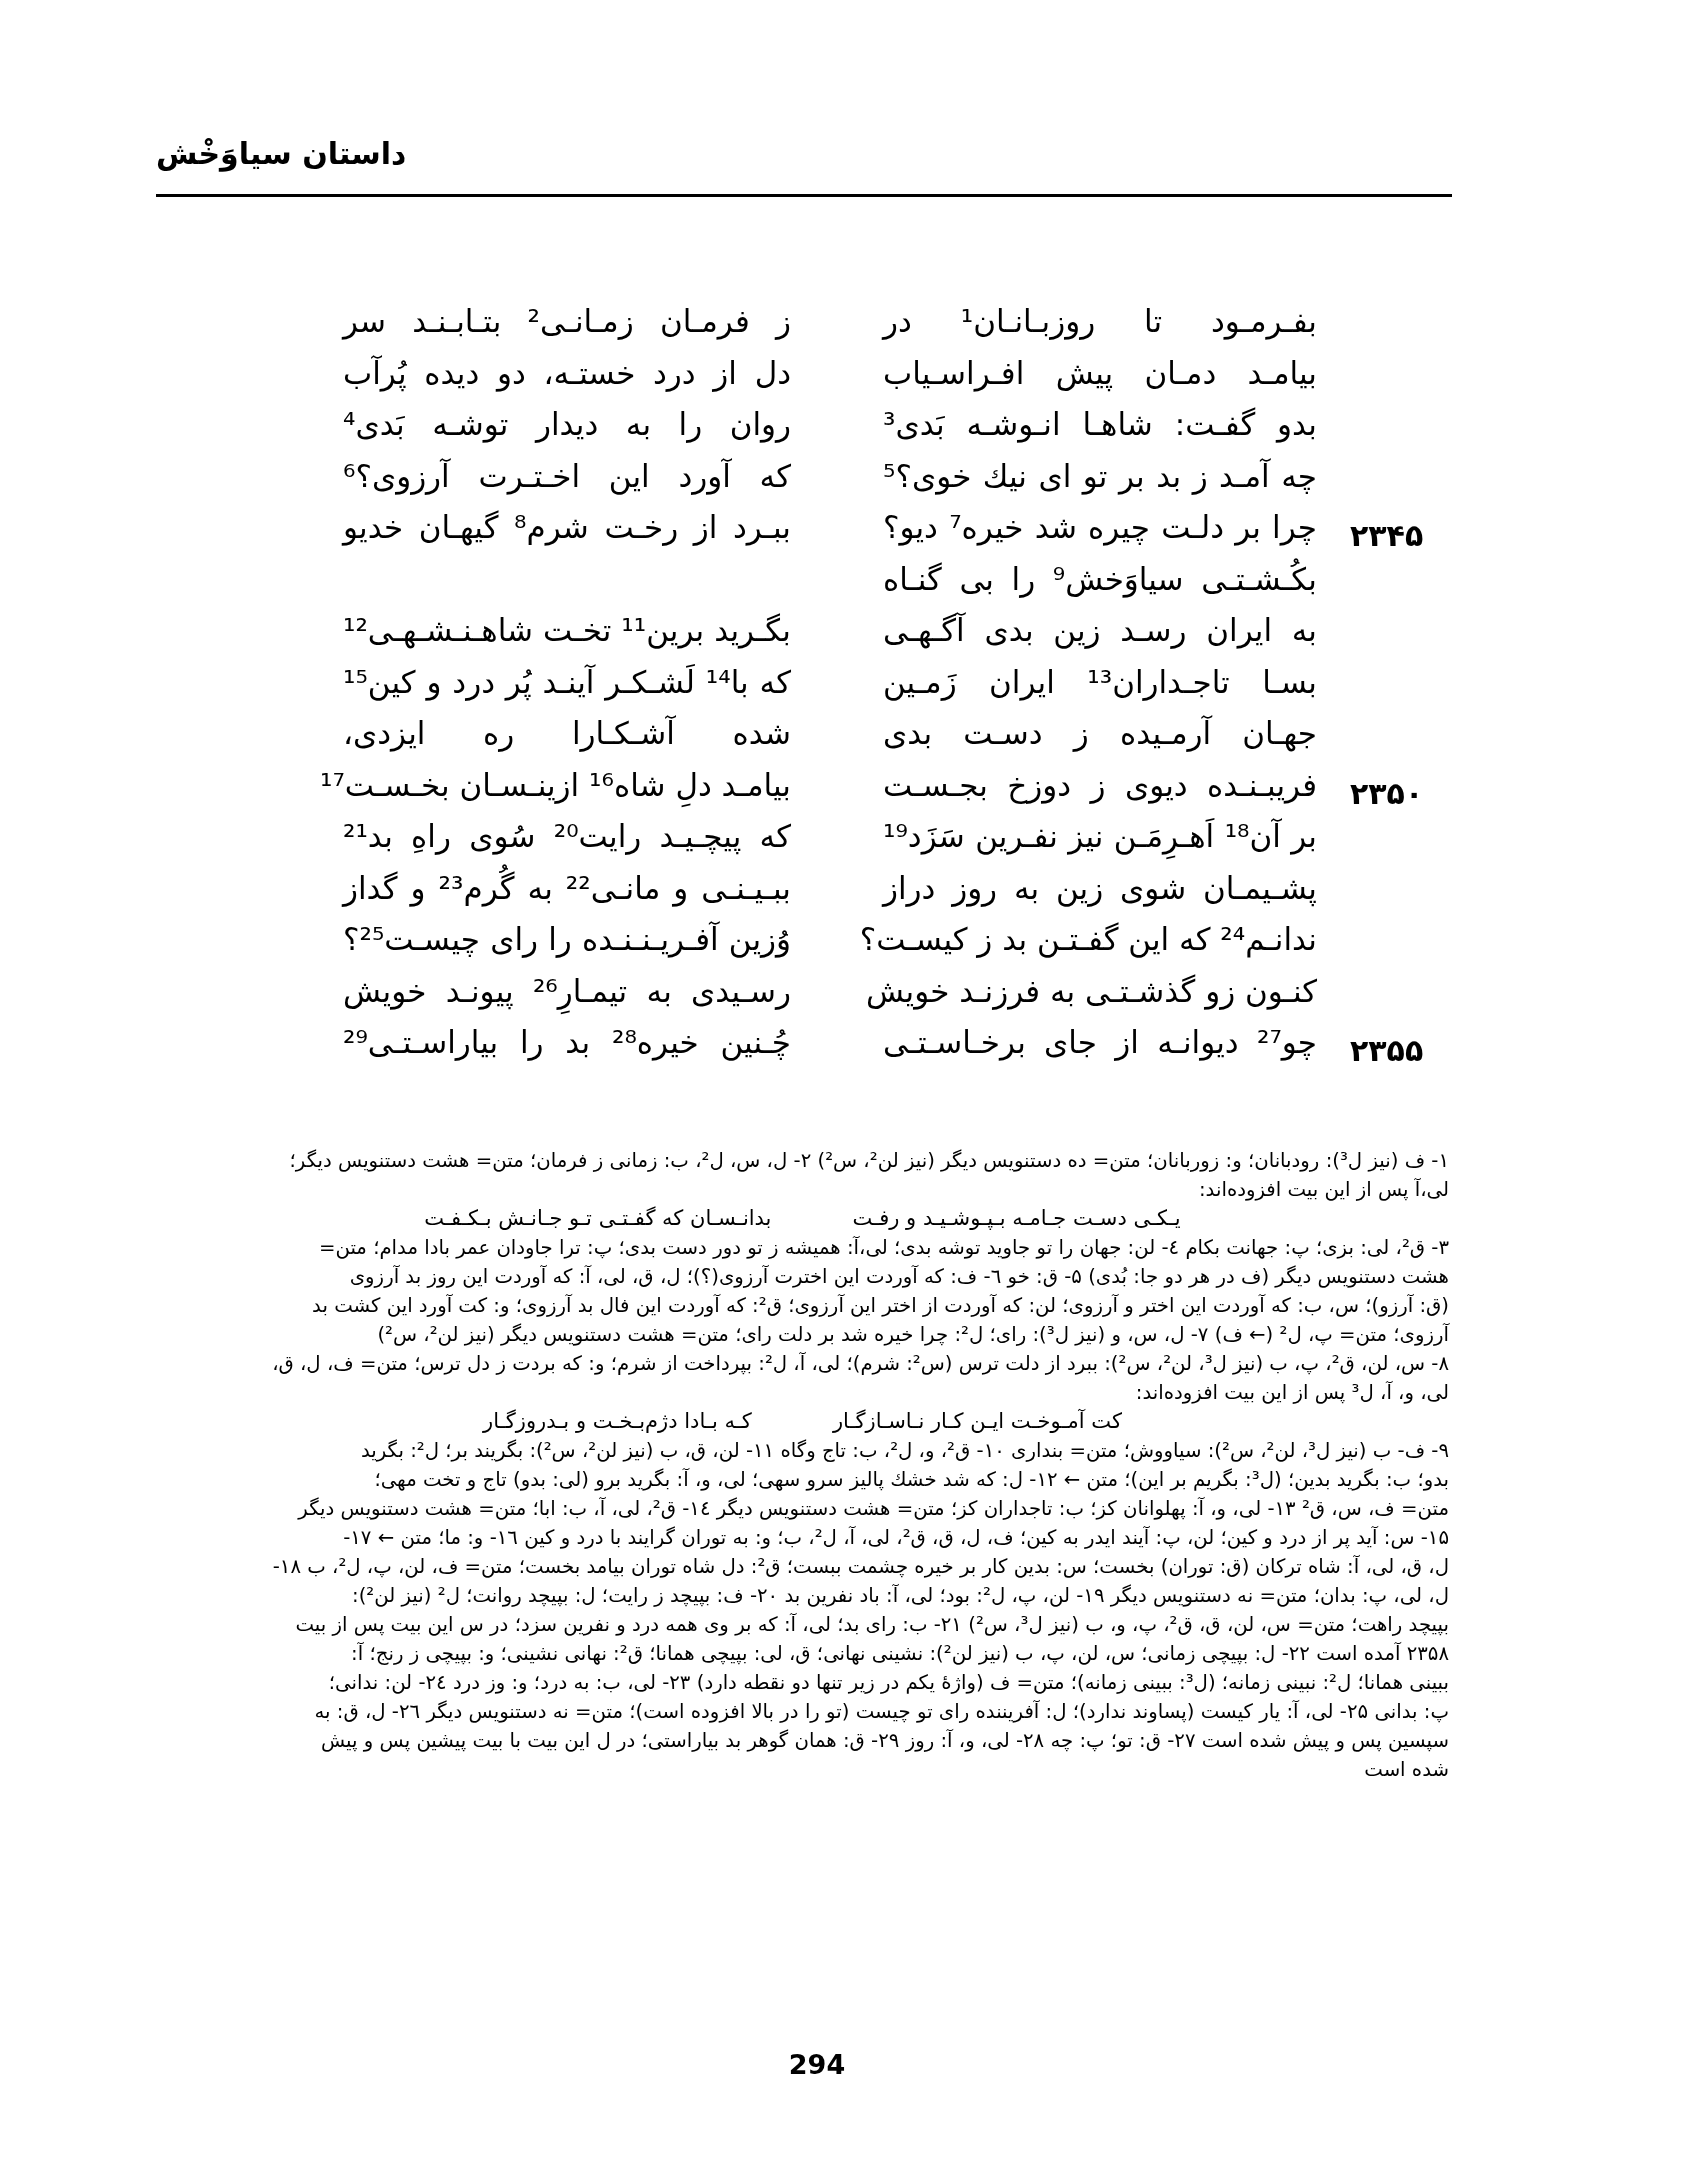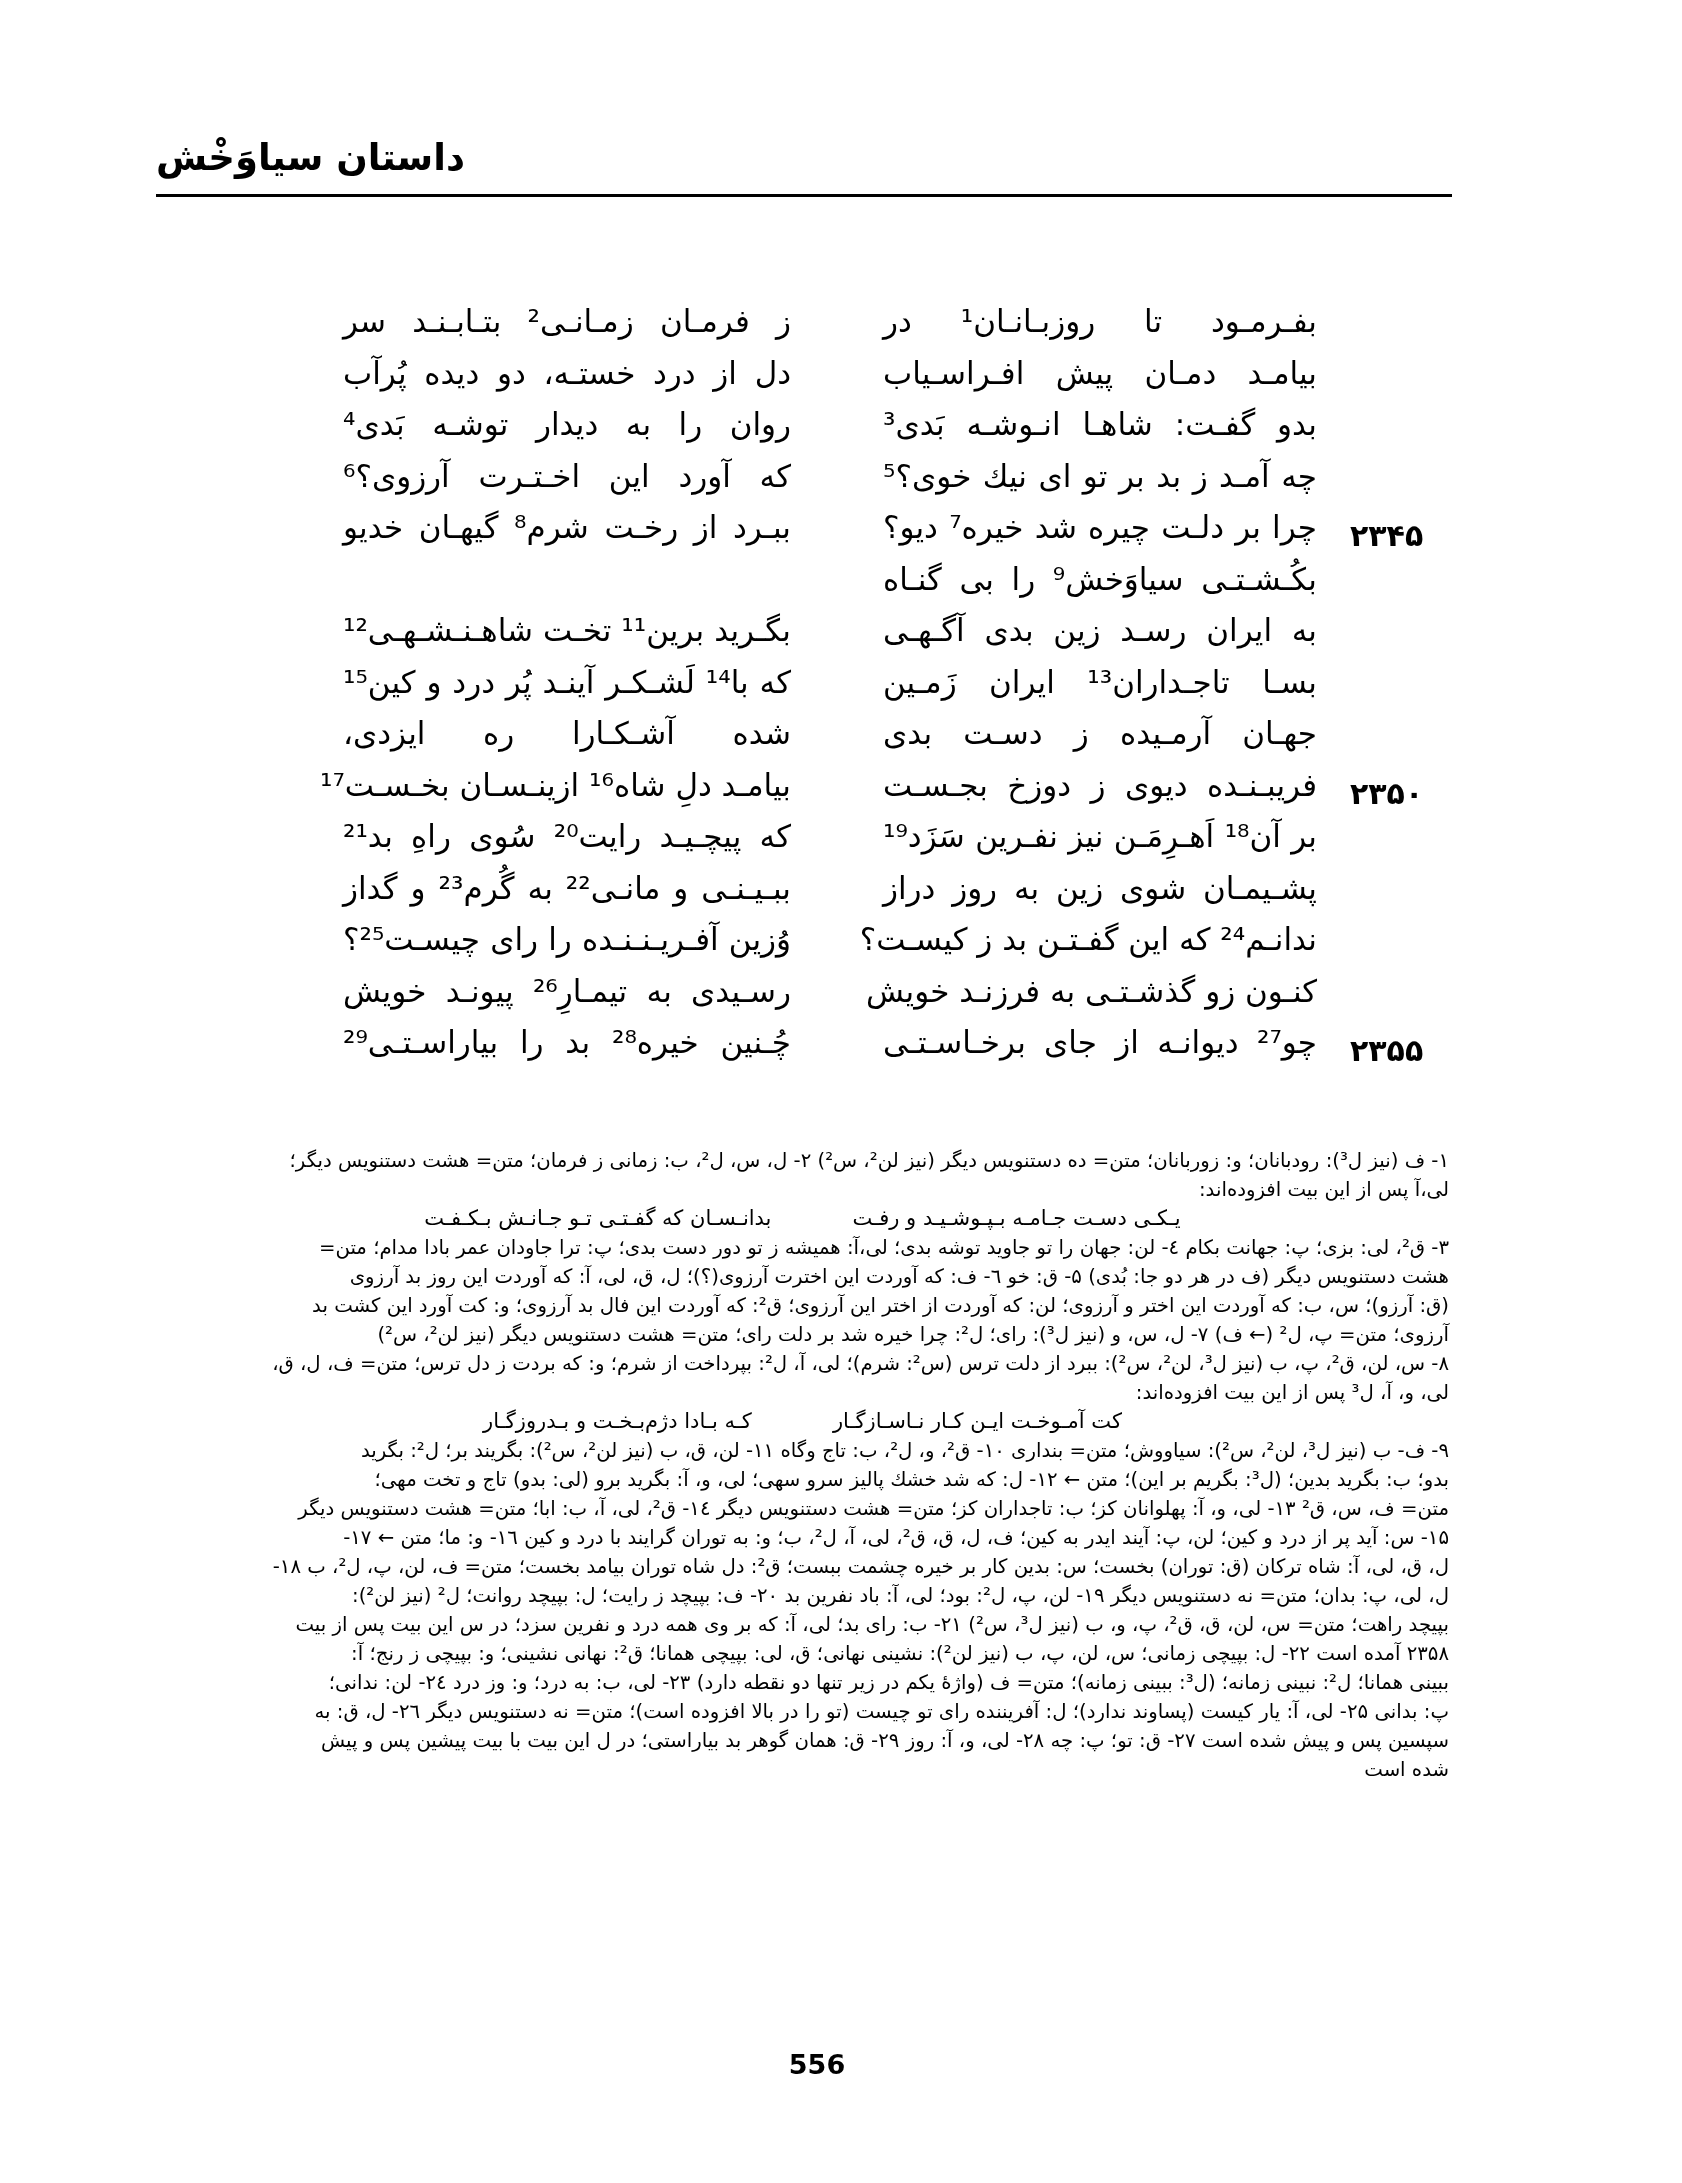--- a/index.html
+++ b/index.html
@@ -4,21 +4,21 @@
 <style>
   html, body { margin: 0; padding: 0; background: #ffffff; }
   body {
     width: 1683px; height: 2183px; position: relative; overflow: hidden;
     font-family: "DejaVu Sans", sans-serif; color: #000;
   }
   .page { position: absolute; inset: 0; direction: rtl; }
   .header { position: absolute; left: 156px; right: 231px; top: 136px; height: 54px; }
   .header-title {
     position: absolute; right: auto; left: 0; top: 0;
-    font-size: 37px; font-weight: bold; direction: rtl;
+    font-size: 30px; font-weight: bold; direction: rtl;
   }
   .header-rule {
     position: absolute; left: 0; right: 0; top: 58px; height: 2.7px; background: #000;
   }
   .poem {
     position: absolute; top: 298px; left: 0; right: 0; height: 773px;
   }
   .verse {
     position: absolute; height: 47px; display: flex; direction: rtl;
     font-size: 31px; line-height: 47px; white-space: nowrap;
@@ -159,15 +159,15 @@
       <span class="fn-line">ل، ق، لی، آ: شاه ترکان (ق: توران) بخست؛ س: بدین کار بر خیره چشمت ببست؛ ق²: دل شاه توران بیامد بخست؛ متن= ف، لن، پ، ل²، ب   ۱۸-</span>
       <span class="fn-line">ل، لی، پ: بدان؛ متن= نه دستنویس دیگر   ۱۹- لن، پ، ل²: بود؛ لی، آ: باد نفرین بد   ۲۰- ف: بپیچد ز رایت؛ ل: بپیچد روانت؛ ل² (نیز لن²):</span>
       <span class="fn-line">بپیچد راهت؛ متن= س، لن، ق، ق²، پ، و، ب (نیز ل³، س²)   ۲۱- ب: رای بد؛ لی، آ: که بر وی همه درد و نفرین سزد؛ در س این بیت پس از بیت</span>
       <span class="fn-line">۲۳۵۸ آمده است   ۲۲- ل: بپیچی زمانی؛ س، لن، پ، ب (نیز لن²): نشینی نهانی؛ ق، لی: بپیچی همانا؛ ق²: نهانی نشینی؛ و: بپیچی ز رنج؛ آ:</span>
       <span class="fn-line">ببینی همانا؛ ل²: نبینی زمانه؛ (ل³: ببینی زمانه)؛ متن= ف (واژهٔ یکم در زیر تنها دو نقطه دارد)   ۲۳- لی، ب: به درد؛ و: وز درد   ۲٤- لن: ندانی؛</span>
       <span class="fn-line">پ: بدانی   ۲۵- لی، آ: یار کیست (پساوند ندارد)؛ ل: آفریننده رای تو چیست (تو را در بالا افزوده است)؛ متن= نه دستنویس دیگر   ۲٦- ل، ق: به</span>
       <span class="fn-line">سپسین پس و پیش شده است   ۲۷- ق: تو؛ پ: چه   ۲۸- لی، و، آ: روز   ۲۹- ق: همان گوهر بد بیاراستی؛ در ل این بیت با بیت پیشین پس و پیش</span>
       <span class="fn-line">شده است</span>
     </div>
 
-  <div class="page-number">556</div>
+  <div class="page-number">294</div>
 </div>
 
 
 </body></html>

